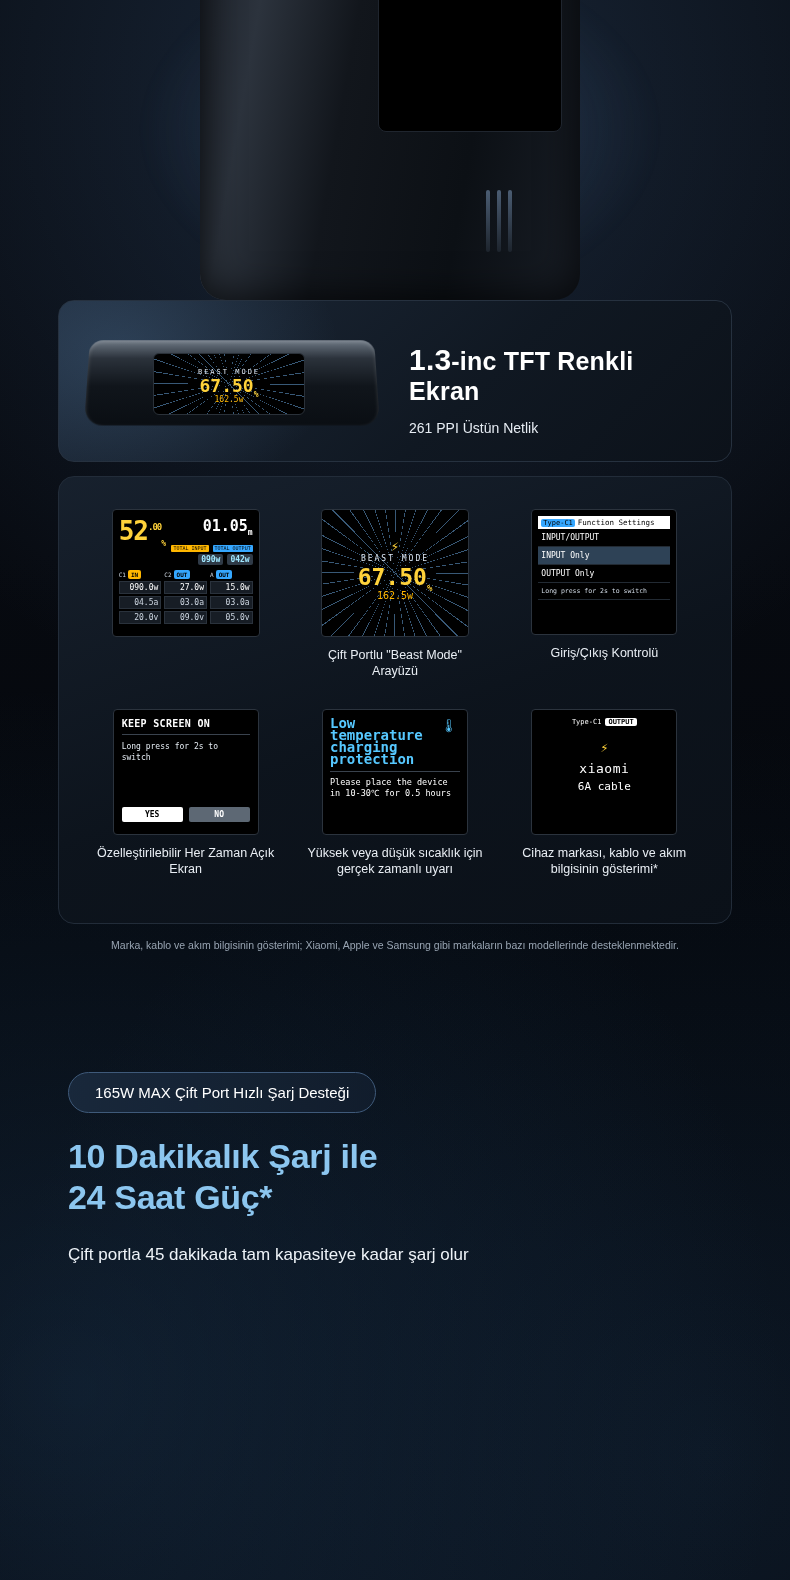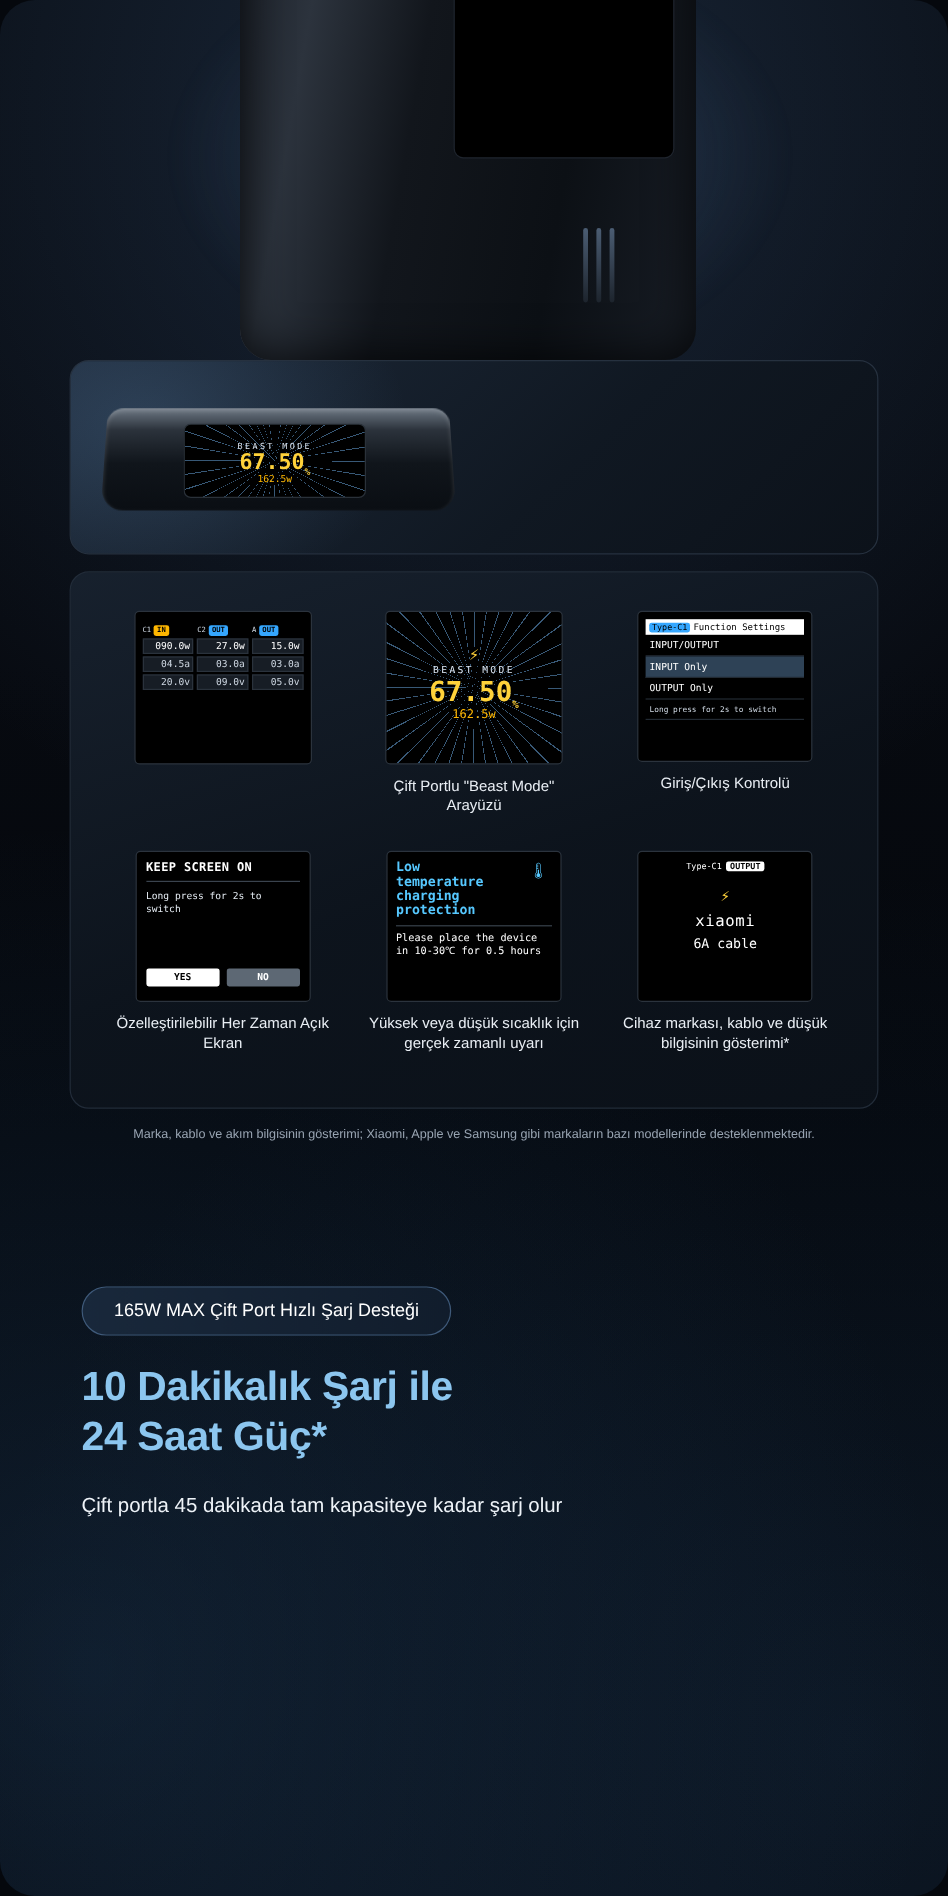--- a/index.html
+++ b/index.html
@@ -16,21 +16,20 @@
     color: #ffffff;
   }
   .page {
     position: absolute;
     inset: 0;
     background:
       radial-gradient(circle at 50% 6%, rgba(60,90,130,0.35) 0%, rgba(8,12,18,0) 42%),
       radial-gradient(circle at 10% 88%, rgba(40,80,120,0.30) 0%, rgba(8,12,18,0) 45%),
       radial-gradient(circle at 90% 92%, rgba(40,80,120,0.22) 0%, rgba(8,12,18,0) 45%),
       linear-gradient(180deg, #070b11 0%, #070a10 35%, #04070c 60%, #05080e 100%);
-    border-radius: 29px;
   }
 
   
   .hero {
     position: absolute;
     left: 0; top: 0; width: 790px; height: 300px;
     overflow: hidden;
   }
   .hero-glow {
     position: absolute; left: 120px; top: -60px; width: 560px; height: 380px;
@@ -206,21 +205,21 @@
   .t4 .ttl { font-size:10px; font-weight:bold; letter-spacing:.3px;}
   .t4 hr { border:0; border-top:1px solid #3a434e; margin:5px 0 6px 0;}
   .t4 .txt { font-size:8px; line-height:11px; color:#e4ebf2;}
   .t4 .btns { position:absolute; left:8px; right:8px; bottom:12px; display:flex; gap:6px;}
   .t4 .btn { flex:1; text-align:center; font-size:8px; padding:3px 0; border-radius:2px;}
   .t4 .yes { background:#fff; color:#000; font-weight:bold;}
   .t4 .no { background:#5d6874; color:#fff; font-weight:bold;}
 
   
   .t5 { padding: 7px; box-sizing:border-box; font-family:"DejaVu Sans Mono", monospace; }
-  .t5 .warn { color:#56c8ff; font-size:11px; font-weight:bold; line-height:12px; width:86px;}
+  .t5 .warn { color:#56c8ff; font-size:14px; font-weight:bold; line-height:12px; width:86px;}
   .t5 hr { border:0; border-top:1px solid #39424d; margin:6px 0 5px 0;}
   .t5 .txt { font-size:8.5px; line-height:11px; color:#fff;}
   .t5 .thermo { position:absolute; right:10px; top:8px; font-size:13px; color:#56c8ff;}
 
   
   .t6 { padding: 8px; box-sizing:border-box; font-family:"DejaVu Sans Mono", monospace; text-align:center;}
   .t6 .top { display:flex; justify-content:center; align-items:center; gap:4px; font-size:7px;}
   .t6 .top .ot { background:#fff; color:#000; padding:0 3px; border-radius:2px; font-weight:bold;}
   .t6 .bolt { margin-top:14px; font-size:13px; color:#ffd23a;}
   .t6 .brand { margin-top:6px; font-size:13px; letter-spacing:.5px;}
@@ -309,28 +308,48 @@
       <div class="screen scr">
         <div class="beast-rays"></div>
         <div style="position:absolute;left:0;right:0;top:14px;text-align:center;font-size:7px;letter-spacing:2px;color:#dfe9f5;font-family:'DejaVu Sans Mono',monospace;">BEAST MODE</div>
         <div style="position:absolute;left:0;right:0;top:21px;text-align:center;color:#ffd23a;font-size:18px;font-weight:bold;font-family:'DejaVu Sans Mono',monospace;">
           <span>67.50</span><sub style="font-size:8px">%</sub>
         </div>
         <div style="position:absolute;left:0;right:0;top:41px;text-align:center;color:#ffb700;font-size:8px;font-family:'DejaVu Sans Mono',monospace;">162.5w</div>
       </div>
     </div>
 
+    <div class="display-text">
+      <div class="display-title">
+        <b>1.3</b><span>-inc TFT Renkli Ekran</span>
+      </div>
+      <div class="display-sub">261 PPI Üstün Netlik</div>
+    </div>
   </div>
 
   <div class="card-grid">
     <div class="grid-inner">
 
       <div class="feature">
         <div class="thumb scr">
           <div class="t1" style="height:100%;">
+            <div class="row1">
+              <div class="pct"><span>52</span><sup>.00</sup><sub>%</sub></div>
+              <div style="text-align:right;">
+                <div class="time"><span>01.05</span><sub>m</sub></div>
+                <div class="tags">
+                  <span class="tag-total-in">TOTAL INPUT</span>
+                  <span class="tag-total-out">TOTAL OUTPUT</span>
+                </div>
+                <div class="watts">
+                  <b>090w</b>
+                  <b>042w</b>
+                </div>
+              </div>
+            </div>
             <div class="ports">
               <div class="port">
                 <div class="phead">
                     <span>C1</span>
                     <span class="tag tag-in">IN</span>
                   </div>
                 <div class="pval">090.0w</div>
                 <div class="pval amp">04.5a</div>
                 <div class="pval volt">20.0v</div>
               </div>
@@ -408,21 +427,21 @@
       <div class="feature">
         <div class="thumb scr t6">
           <div class="top">
             <span>Type-C1</span>
             <span class="ot">OUTPUT</span>
           </div>
           <div class="bolt">⚡</div>
           <div class="brand">xiaomi</div>
           <div class="cable">6A cable</div>
         </div>
-        <div class="cap">Cihaz markası, kablo ve düşük bilgisinin gösterimi*</div>
+        <div class="cap">Cihaz markası, kablo ve akım bilgisinin gösterimi*</div>
       </div>
 
     </div>
   </div>
 
   <div class="footnote">Marka, kablo ve akım bilgisinin gösterimi; Xiaomi, Apple ve Samsung gibi markaların bazı modellerinde desteklenmektedir.</div>
 
   <div class="pill">165W MAX Çift Port Hızlı Şarj Desteği</div>
   <div class="headline">
     <div>10 Dakikalık Şarj ile</div>

